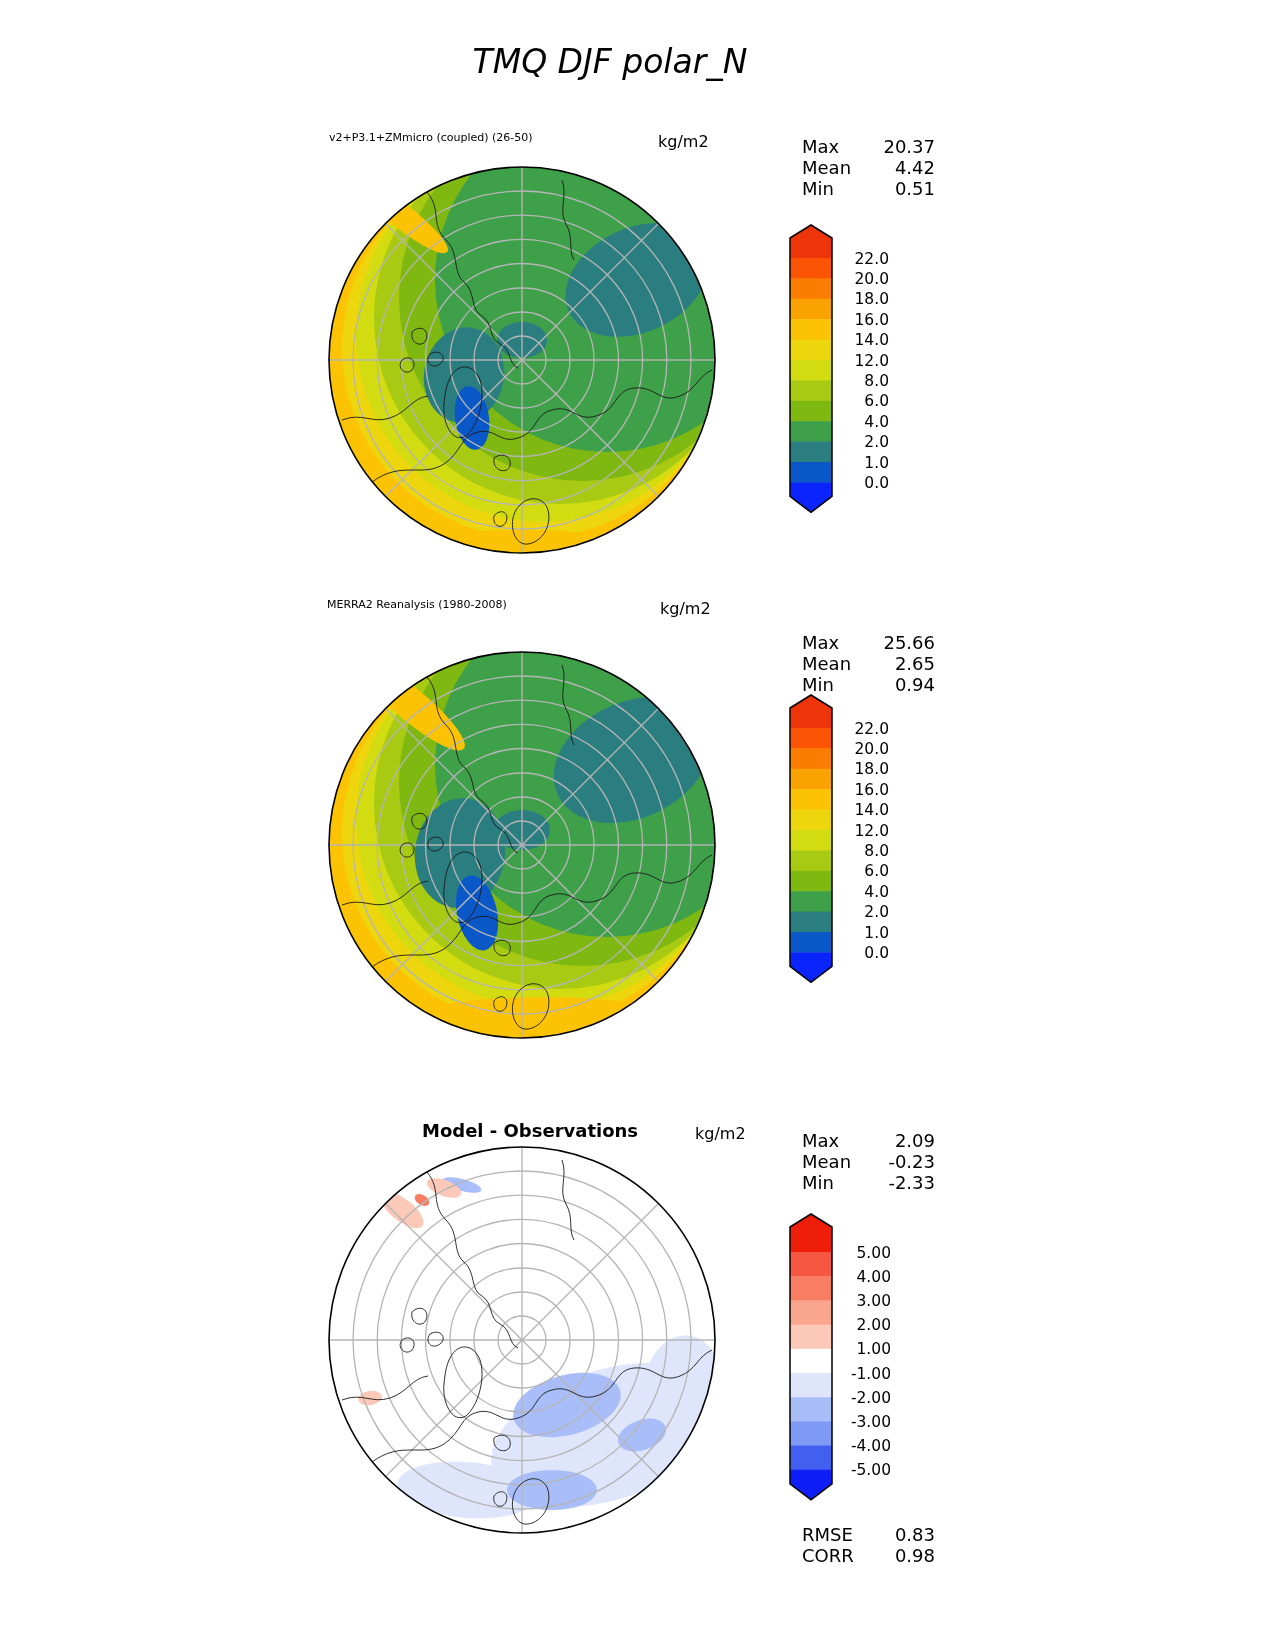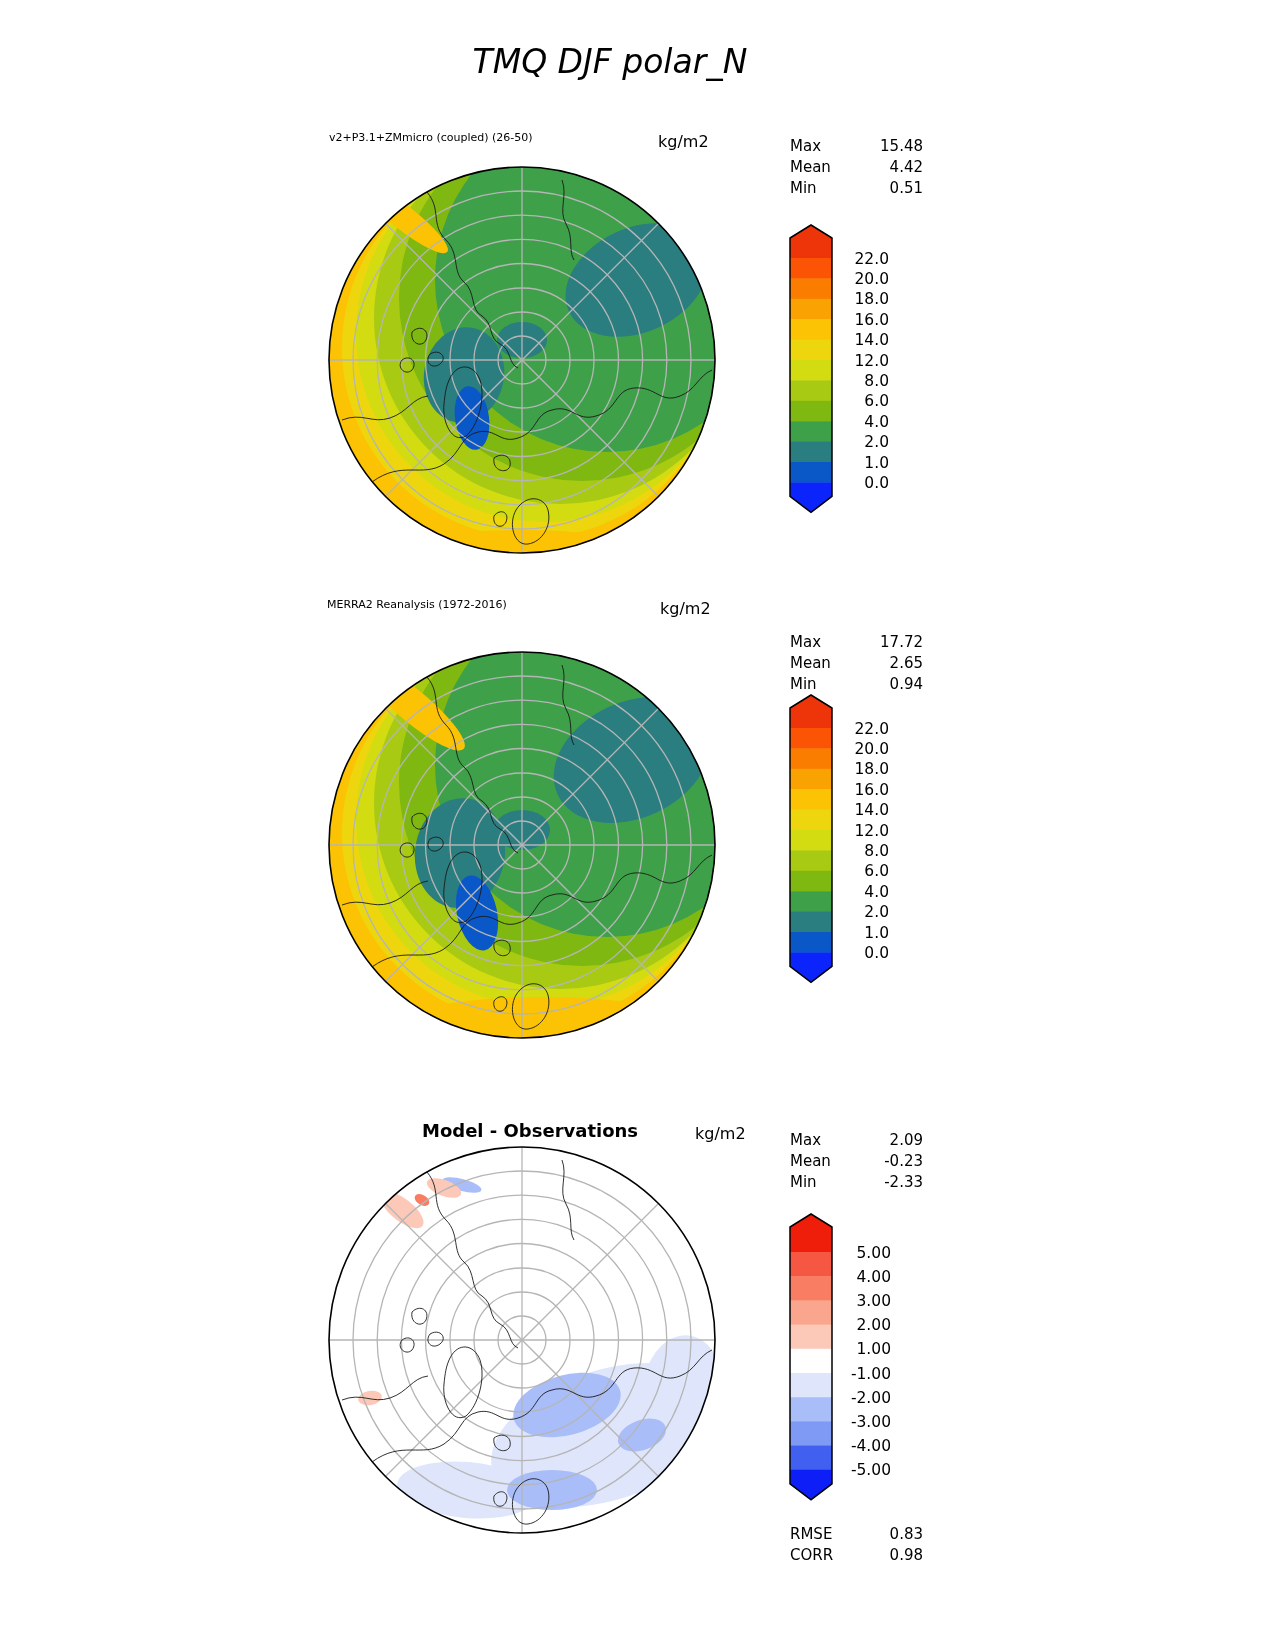--- a/index.html
+++ b/index.html
@@ -1,21 +1,21 @@
 <!DOCTYPE html>
 <html><head>
 <meta charset="utf-8">
 <style>
   html,body{margin:0;padding:0;background:#ffffff;}
   body{width:1275px;height:1650px;position:relative;font-family:"DejaVu Sans","Liberation Sans",sans-serif;color:#000;}
   .abs{position:absolute;}
   .main-title{left:0;top:42px;width:1220px;text-align:center;font-size:33px;font-style:italic;}
   .panel-title{font-size:11px;white-space:nowrap;}
   .panel-units{font-size:16px;white-space:nowrap;}
-  .stats{width:133px;font-size:15px;line-height:21px;}
+  .stats{width:133px;font-size:18px;line-height:21px;margin-left:12px;}
   .srow{display:flex;justify-content:space-between;}
   svg{display:block;overflow:visible;}
 </style>
 </head>
 <body>
 
 <svg width="0" height="0" class="abs" style="left:0;top:0">
   <defs>
     <clipPath id="mapclip">
         <circle cx="0" cy="0" r="193"></circle>
@@ -51,21 +51,21 @@
 </svg>
 
 <div class="abs main-title">TMQ DJF polar_N</div>
 
 <div class="abs panel-title" style="left:329px;top:131px;">v2+P3.1+ZMmicro (coupled) (26-50)</div>
 <div class="abs panel-units" style="left:658px;top:132px;">kg/m2</div>
 
 <div class="abs stats" style="left:790px;top:136px;">
   <div class="srow">
       <span>Max</span>
-      <span>15.48</span>
+      <span>20.37</span>
     </div>
   <div class="srow">
       <span>Mean</span>
       <span>4.42</span>
     </div>
   <div class="srow">
       <span>Min</span>
       <span>0.51</span>
     </div>
 </div>
@@ -112,27 +112,27 @@
     <text x="99" y="121.1" text-anchor="end" font-size="15.5" fill="#000" font-family="DejaVu Sans, Liberation Sans, sans-serif">14.0</text>
     <text x="99" y="141.5" text-anchor="end" font-size="15.5" fill="#000" font-family="DejaVu Sans, Liberation Sans, sans-serif">12.0</text>
     <text x="99" y="161.89999999999998" text-anchor="end" font-size="15.5" fill="#000" font-family="DejaVu Sans, Liberation Sans, sans-serif">8.0</text>
     <text x="99" y="182.29999999999998" text-anchor="end" font-size="15.5" fill="#000" font-family="DejaVu Sans, Liberation Sans, sans-serif">6.0</text>
     <text x="99" y="202.7" text-anchor="end" font-size="15.5" fill="#000" font-family="DejaVu Sans, Liberation Sans, sans-serif">4.0</text>
     <text x="99" y="223.1" text-anchor="end" font-size="15.5" fill="#000" font-family="DejaVu Sans, Liberation Sans, sans-serif">2.0</text>
     <text x="99" y="243.5" text-anchor="end" font-size="15.5" fill="#000" font-family="DejaVu Sans, Liberation Sans, sans-serif">1.0</text>
     <text x="99" y="263.9" text-anchor="end" font-size="15.5" fill="#000" font-family="DejaVu Sans, Liberation Sans, sans-serif">0.0</text>
   </svg>
 
-<div class="abs panel-title" style="left:327px;top:598px;">MERRA2 Reanalysis (1972-2016)</div>
+<div class="abs panel-title" style="left:327px;top:598px;">MERRA2 Reanalysis (1980-2008)</div>
 <div class="abs panel-units" style="left:660px;top:599px;">kg/m2</div>
 
 <div class="abs stats" style="left:790px;top:632px;">
   <div class="srow">
       <span>Max</span>
-      <span>17.72</span>
+      <span>25.66</span>
     </div>
   <div class="srow">
       <span>Mean</span>
       <span>2.65</span>
     </div>
   <div class="srow">
       <span>Min</span>
       <span>0.94</span>
     </div>
 </div>

